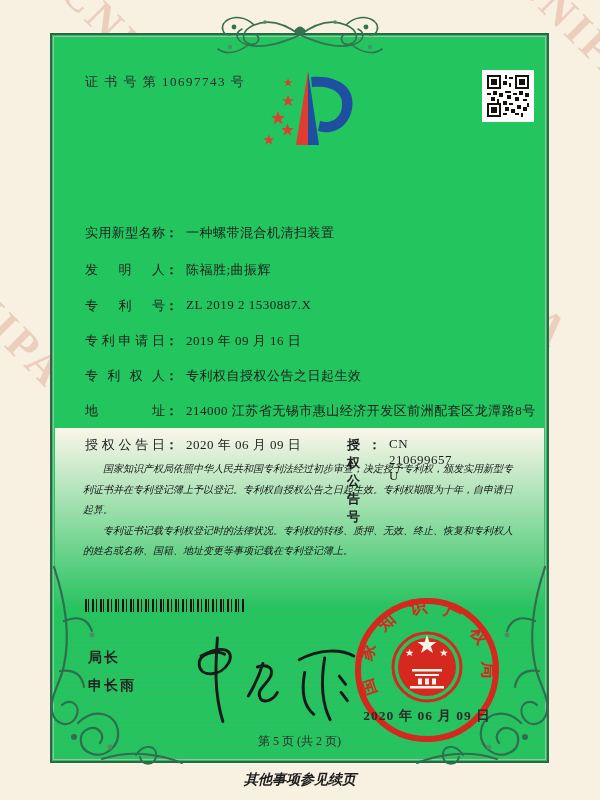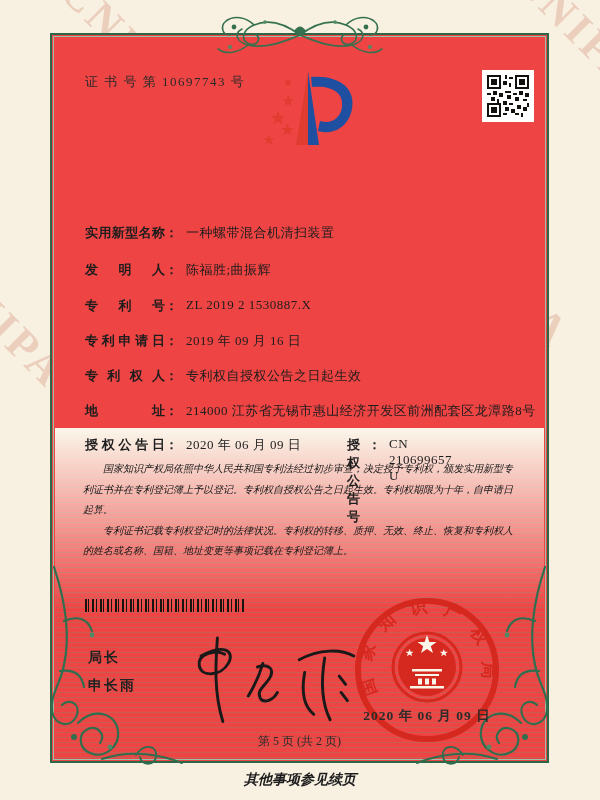--- a/index.html
+++ b/index.html
@@ -14,21 +14,21 @@
   .wm-gray  { color:rgba(128,128,118,.22); }
   .wm1 { left:86px;  top:-34px; }
   .wm2 { left:336px; top:158px; }
   .wm3 { left:470px; top:212px; }
   .wm4 { left:118px; top:428px; }
   .wm5 { left:-34px; top:252px; }
   .wm6 { left:540px; top:-46px; }
 
   
   .frame { position:absolute; left:50px; top:33px; width:499px; height:730px;
-           background:#ef4444; border:2px solid #2e6747; z-index:2; }
+           background:#22c55e; border:2px solid #2e6747; z-index:2; }
   .frame::before { content:''; position:absolute; inset:1px; border:1px solid #9cbfa9; pointer-events:none; }
 
   .waves { position:absolute; left:3px; right:3px; bottom:3px; height:330px;
            background:repeating-linear-gradient(0deg, rgba(108,150,115,.30) 0 1px, rgba(108,150,115,0) 1px 5px); }
   .waves::before { content:''; position:absolute; inset:0;
            background:linear-gradient(to bottom, #fbf6ea 0%, rgba(251,246,234,0) 55%); }
 
   .orn { position:absolute; z-index:3; }
   .orn-top    { left:158px; top:-26px; }
   .orn-bl     { left:-8px;  bottom:-10px; }
@@ -38,21 +38,21 @@
   .cert-no { position:absolute; left:33px; top:38px; font-size:13px; letter-spacing:1.5px;
              color:#2a2a2a; z-index:4; }
   .logo { position:absolute; left:210px; top:32px; z-index:4; }
   .qr { position:absolute; left:430px; top:35px; width:52px; height:52px; background:#fff;
         padding:3px; z-index:4; }
   .title { position:absolute; left:0; top:113px; width:100%; text-align:center;
            font-size:27px; font-weight:700; letter-spacing:7px; color:#111; z-index:4; }
 
   
   .row { position:absolute; left:33px; display:flex; font-size:13px; color:#1d1d1d; z-index:4; }
-  .lbl { display:inline-block; width:80px; font-weight:700; text-align:justify; text-align-last:justify; }
+  .lbl { display:inline-block; width:80px; font-weight:400; text-align:justify; text-align-last:justify; }
   .colon { font-weight:600; margin-right:8px; }
   .val { font-weight:400; letter-spacing:.5px; }
   .val-wrap { width:352px; line-height:17px; }
   .row1 { top:189px; } .row2 { top:226px; } .row3 { top:262px;justify-content:center; }
   .row4 { top:297px; } .row5 { top:332px; } .row6 { top:367px; } .row7 { top:401px; }
   .pair2 { position:absolute; left:262px; top:0; display:flex; }
   .pair2 .lbl2 { font-weight:600; margin-right:8px; }
 
   
   .body-text { position:absolute; left:31px; width:439px; top:424px; font-size:10px;

